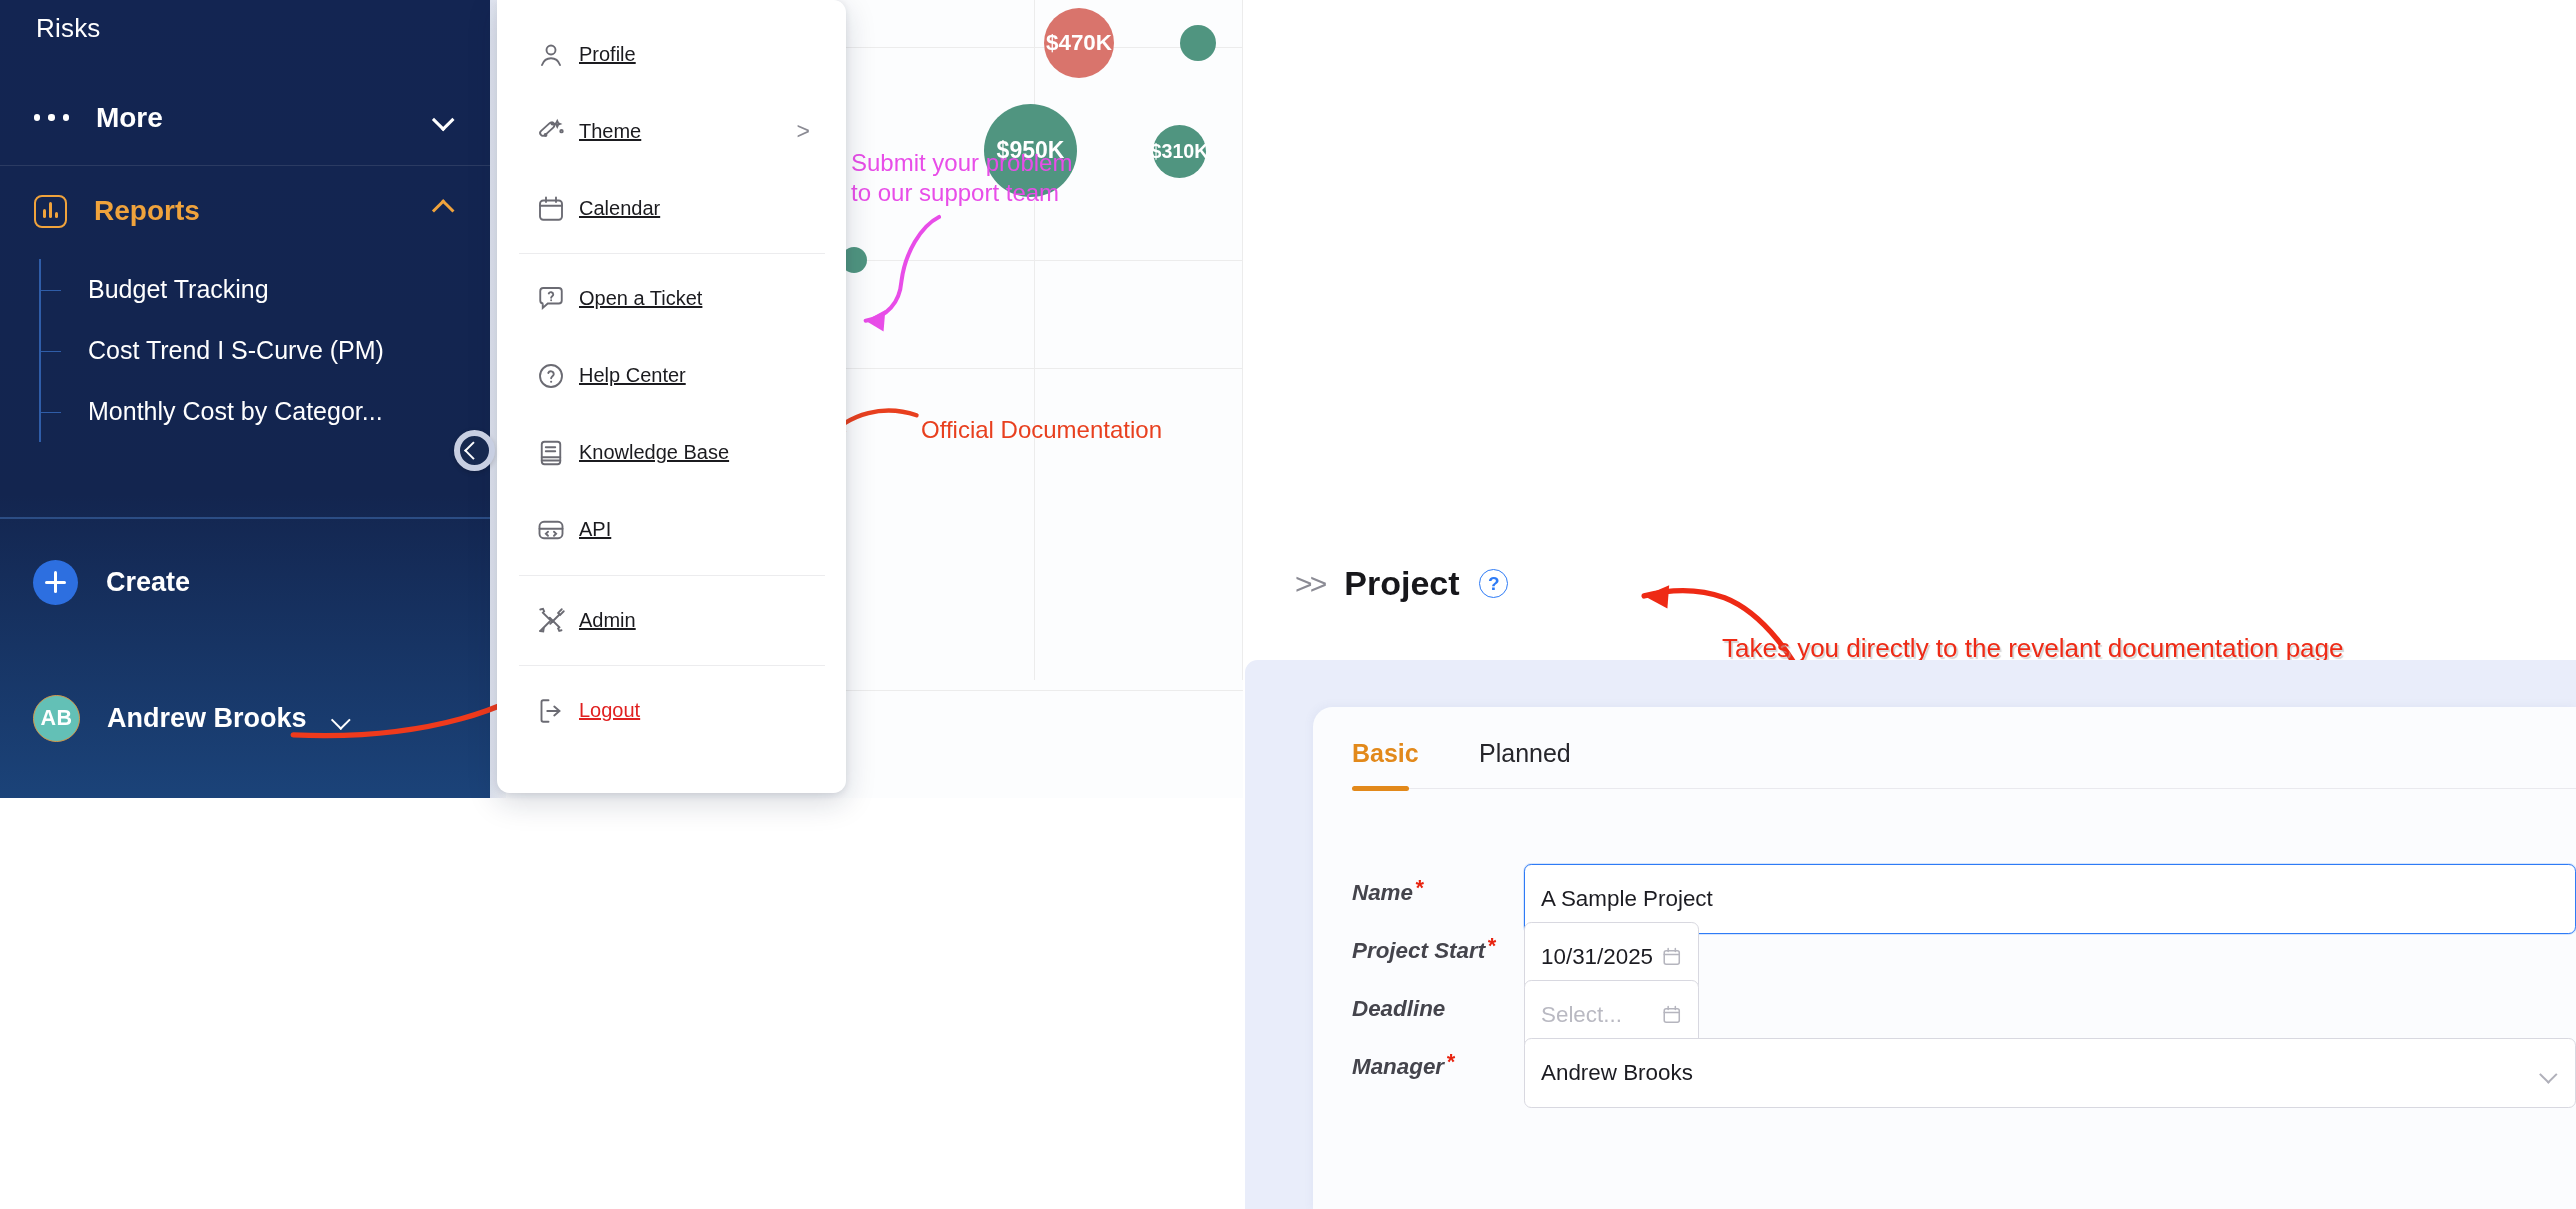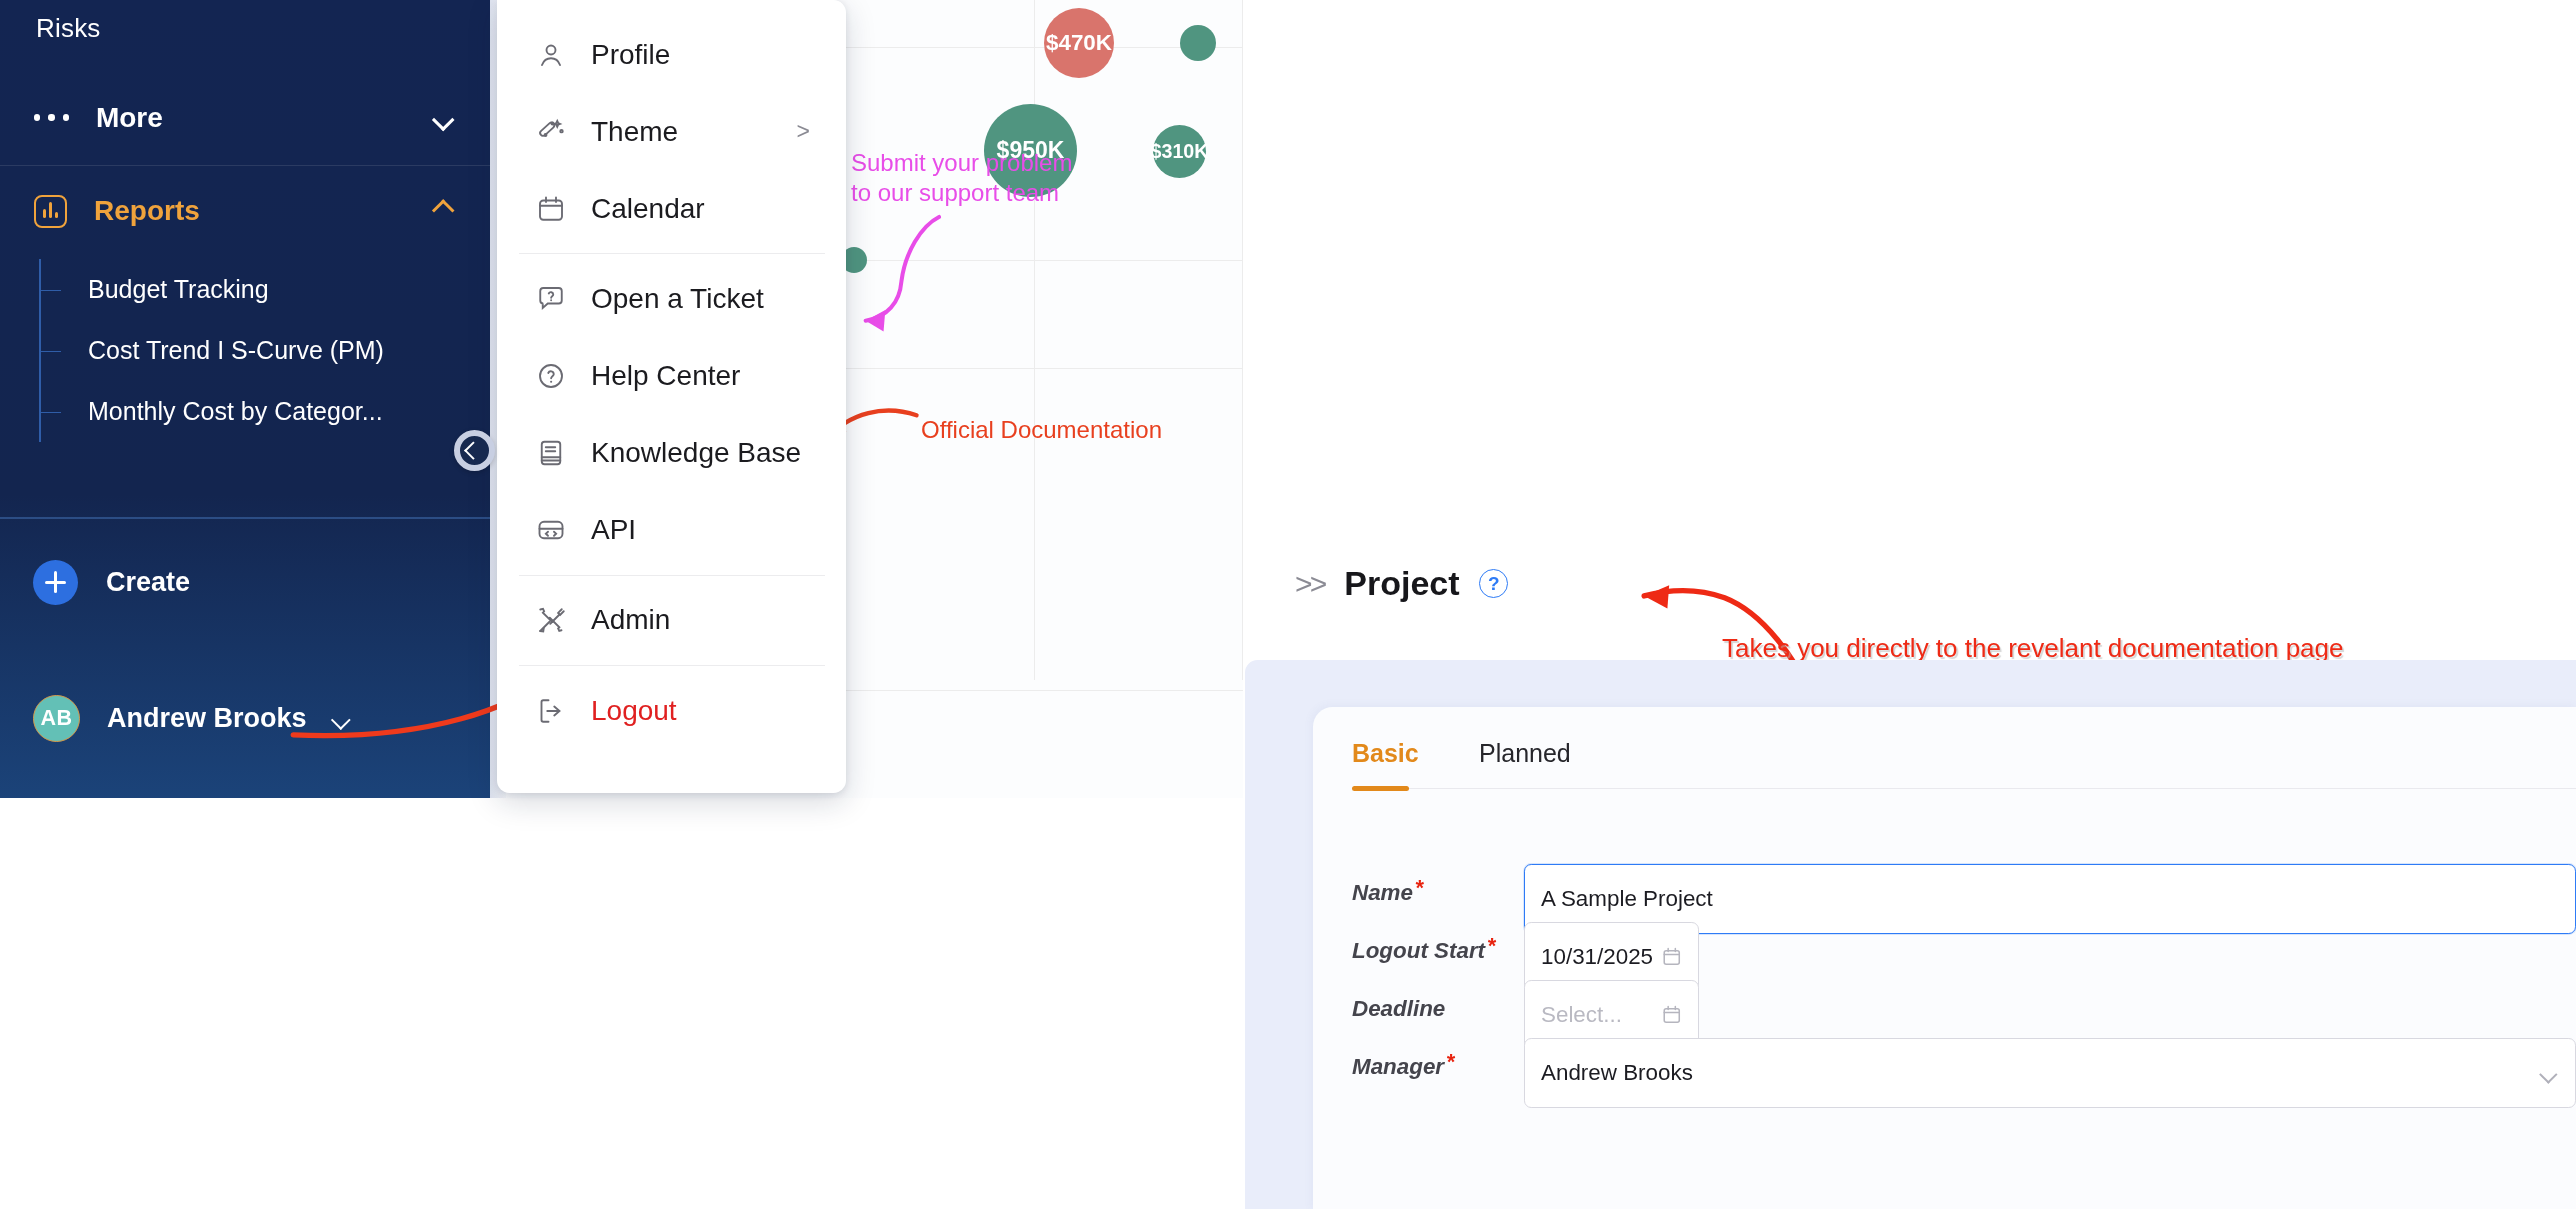--- a/index.html
+++ b/index.html
@@ -162,21 +162,21 @@
     position:absolute; left: 497px; top: 0; width: 349px; height: 793px;
     background:#fff; border-radius: 12.5px;
     box-shadow: 0 9px 30px rgba(20,30,60,.17), 0 1.8px 7.2px rgba(20,30,60,.10);
     z-index: 20; padding-top: 16px;
     border-top-left-radius: 0; border-top-right-radius: 12.5px;
   }
   .mi {
     display:flex; align-items:center; height: 77px; padding-left: 39px;
     cursor: pointer; position: relative;
   }
-  .mi .mi-lbl { margin-left: 25px; font-size: 28px; color:#1b1b1f; }
+  .mi .mi-lbl { margin-left: 13px; font-size: 20px; color:#1b1b1f;text-decoration:underline; }
   .mi.logout .mi-lbl { color:#e02020; }
   .mi .mi-arrow {
     position:absolute; right: 36px; color:#8a8a93; font-size: 23px;
   }
   .mi-sep { height:0.9px; background:#ececee; margin: 6.3px 21.5px; }
   .mi-ico { width: 30px; height: 30px; flex: 0 0 30px; color:#6b6b73; }
   .mi-ico svg { display:block; width:30px; height:30px; }
 
   
   #project-header {
@@ -484,21 +484,21 @@
     </div>
 
     <div class="flabel" style="left:39px; top:173px;">
       <span>Name</span><span class="req">*</span>
     </div>
     <div class="fctl focused" style="left:211px; top:157px; width:1052px;">
       <span>A Sample Project</span>
     </div>
 
     <div class="flabel" style="left:39px; top:231px;">
-      <span>Logout Start</span><span class="req">*</span>
+      <span>Project Start</span><span class="req">*</span>
     </div>
     <div class="fctl" style="left:211px; top:215px; width:175px;">
       <span>10/31/2025</span>
       <span class="cal-ico">
         <svg viewBox="0 0 24 24" fill="none" stroke="currentColor" stroke-width="1.7" stroke-linecap="round">
           <rect x="3.6" y="5.4" width="16.8" height="15" rx="2.2"></rect>
             <path d="M3.6 9.6h16.8M8 2.8v3.4M16 2.8v3.4"></path>
         </svg>
       </span>
     </div>

